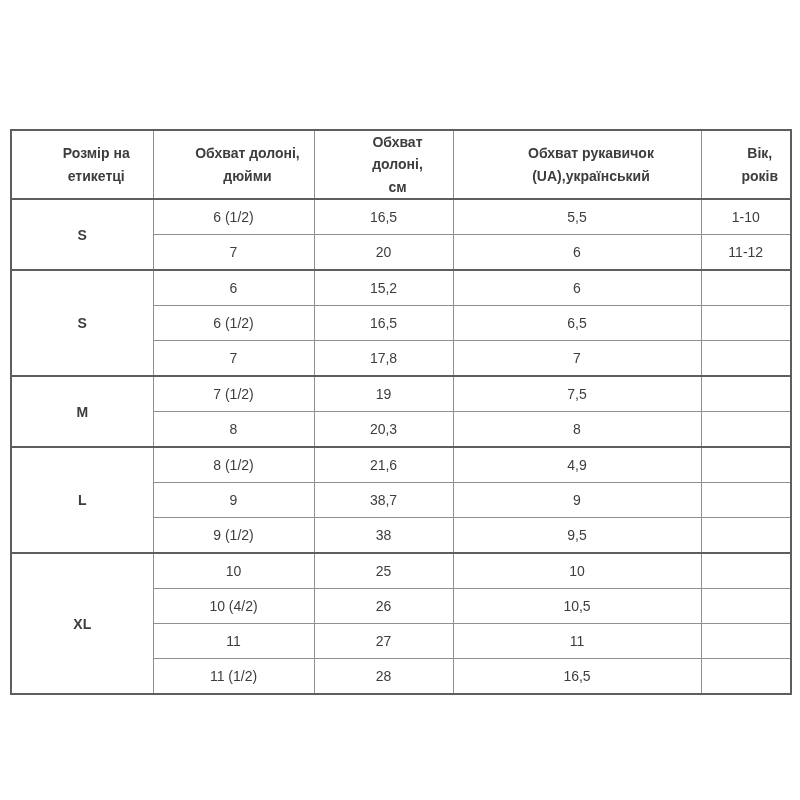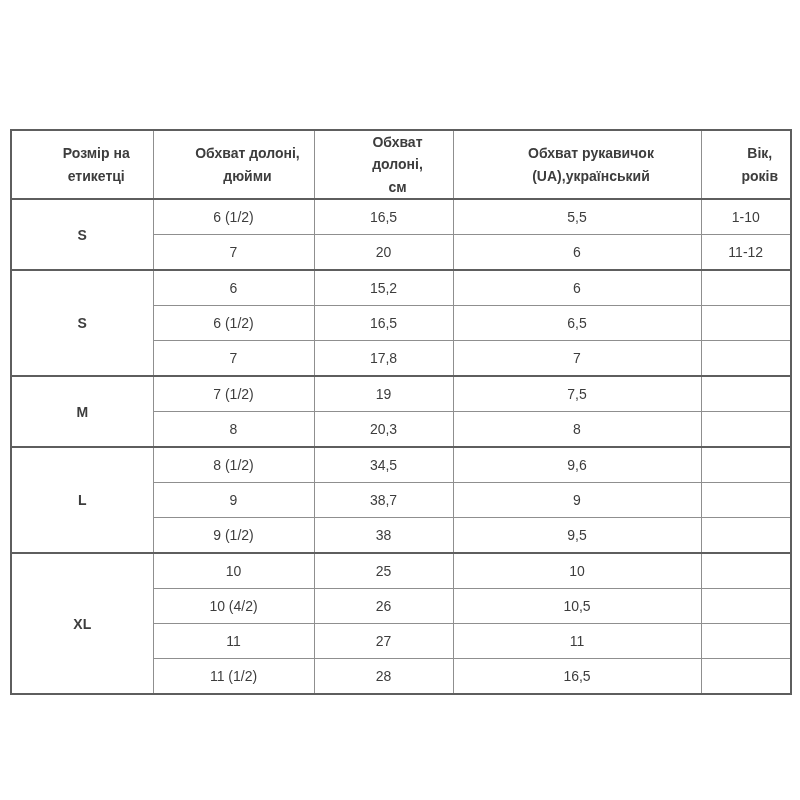--- a/index.html
+++ b/index.html
@@ -127,22 +127,22 @@
       <tr>
         <td>8</td>
         <td>20,3</td>
         <td>8</td>
         <td></td>
       </tr>
 
       <tr class="group-start">
         <td class="size-label" rowspan="3">L</td>
         <td>8 (1/2)</td>
-        <td>34,5</td>
-        <td>9,6</td>
+        <td>21,6</td>
+        <td>4,9</td>
         <td></td>
       </tr>
       <tr>
         <td>9</td>
         <td>38,7</td>
         <td>9</td>
         <td></td>
       </tr>
       <tr>
         <td>9 (1/2)</td>

